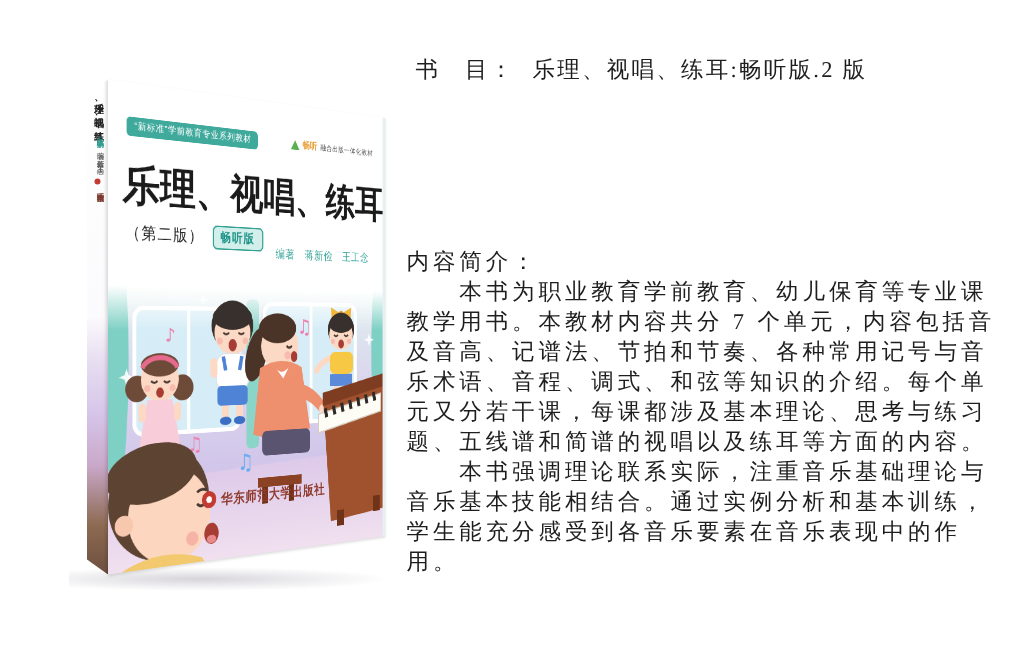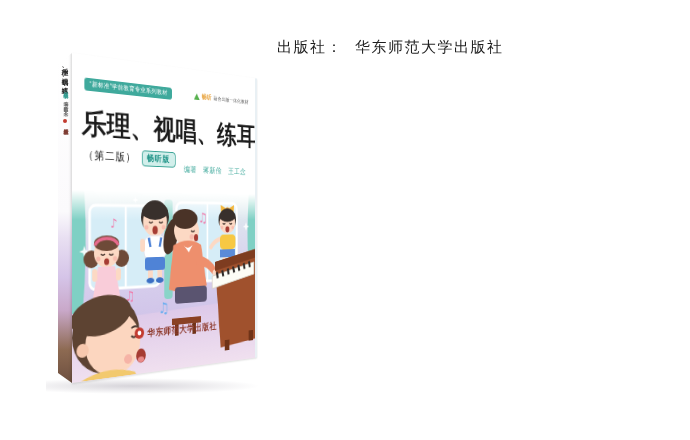--- a/index.html
+++ b/index.html
@@ -240,17 +240,28 @@
         <g>
           <circle cx="80" cy="150" r="6" fill="#c23b30"></circle>
           <circle cx="80" cy="150" r="2.4" fill="#ffffff"></circle>
           <text x="90" y="154" font-size="10" font-weight="bold" fill="#8e3b2e" letter-spacing="0.5" font-family="'Liberation Serif',serif">华东师范大学出版社</text>
         </g>
       </svg>
     </div>
   </div>
 
   <div class="meta">
-    <div class="meta-row"><span class="meta-label">出版社：</span><span class="meta-value">华东师范大学出版社</span></div>
+    <div class="meta-row"><span class="meta-label">书　目：</span><span class="meta-value">乐理、视唱、练耳:畅听版.2 版</span></div>
   </div>
 
+  <div class="intro">内容简介：
+　　本书为职业教育学前教育、幼儿保育等专业课
+教学用书。本教材内容共分 7 个单元，内容包括音
+及音高、记谱法、节拍和节奏、各种常用记号与音
+乐术语、音程、调式、和弦等知识的介绍。每个单
+元又分若干课，每课都涉及基本理论、思考与练习
+题、五线谱和简谱的视唱以及练耳等方面的内容。
+　　本书强调理论联系实际，注重音乐基础理论与
+音乐基本技能相结合。通过实例分析和基本训练，
+学生能充分感受到各音乐要素在音乐表现中的作
+用。</div>
 
 </div>
 
 </body></html>

